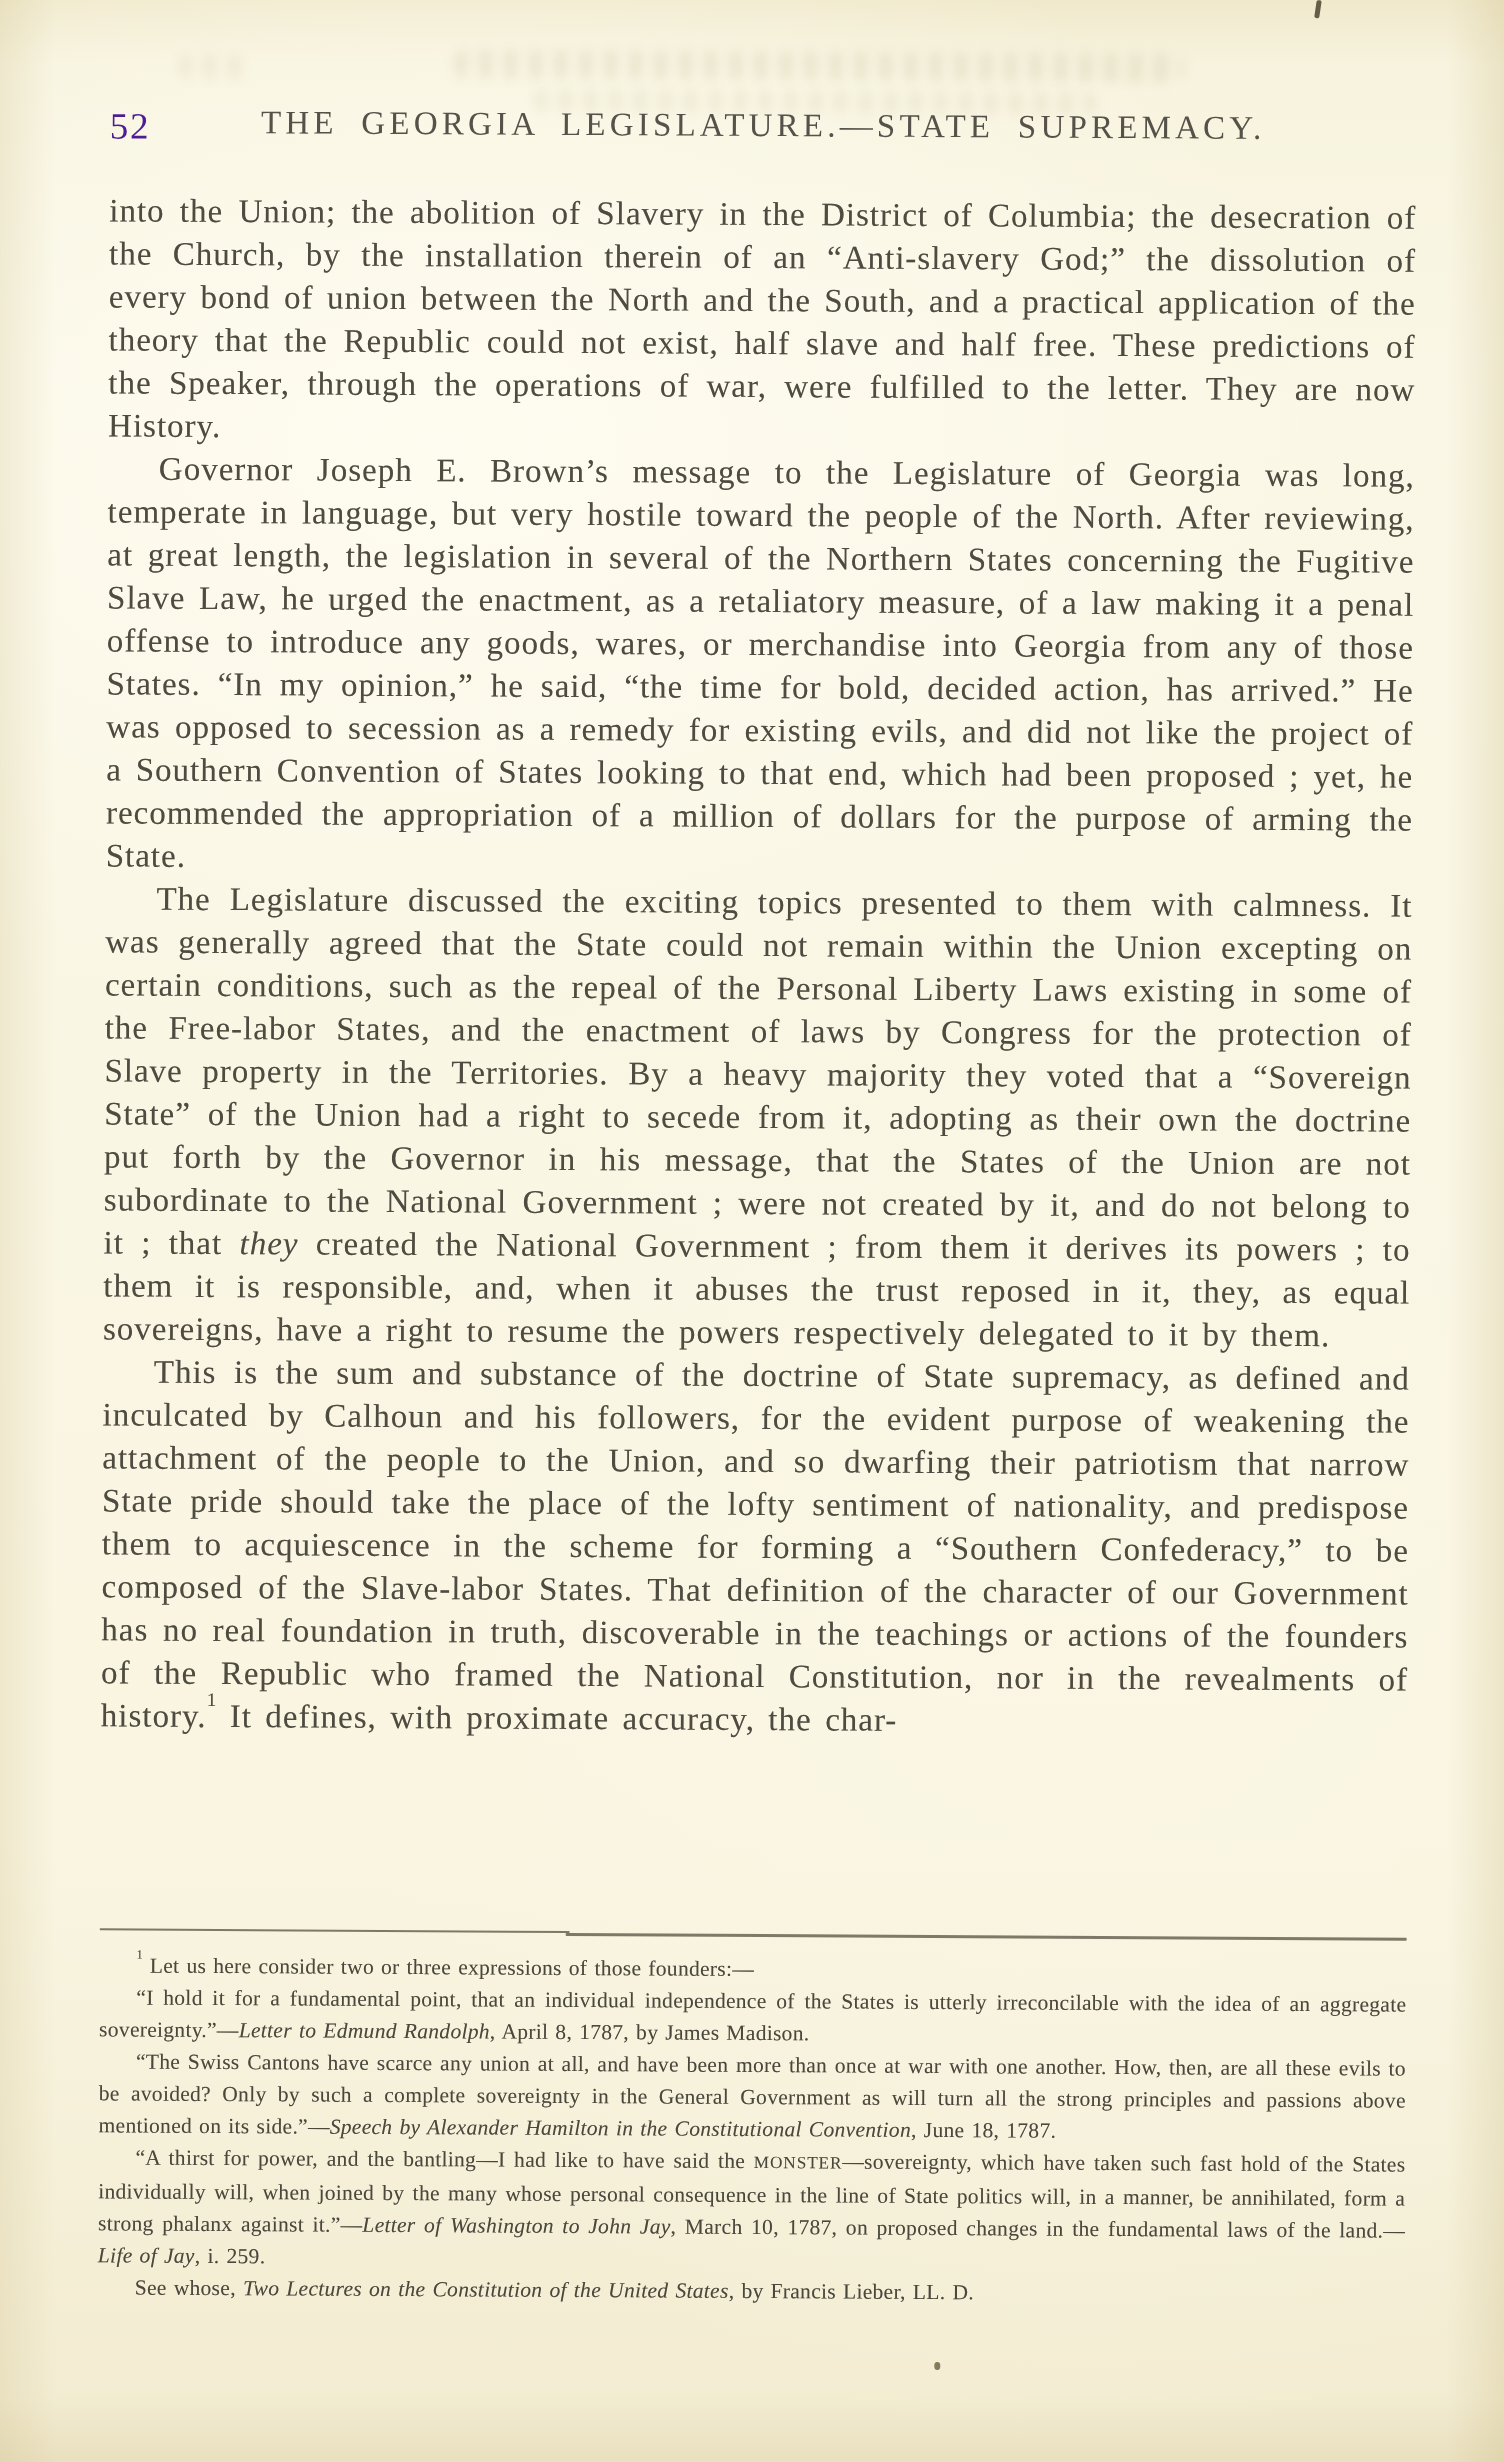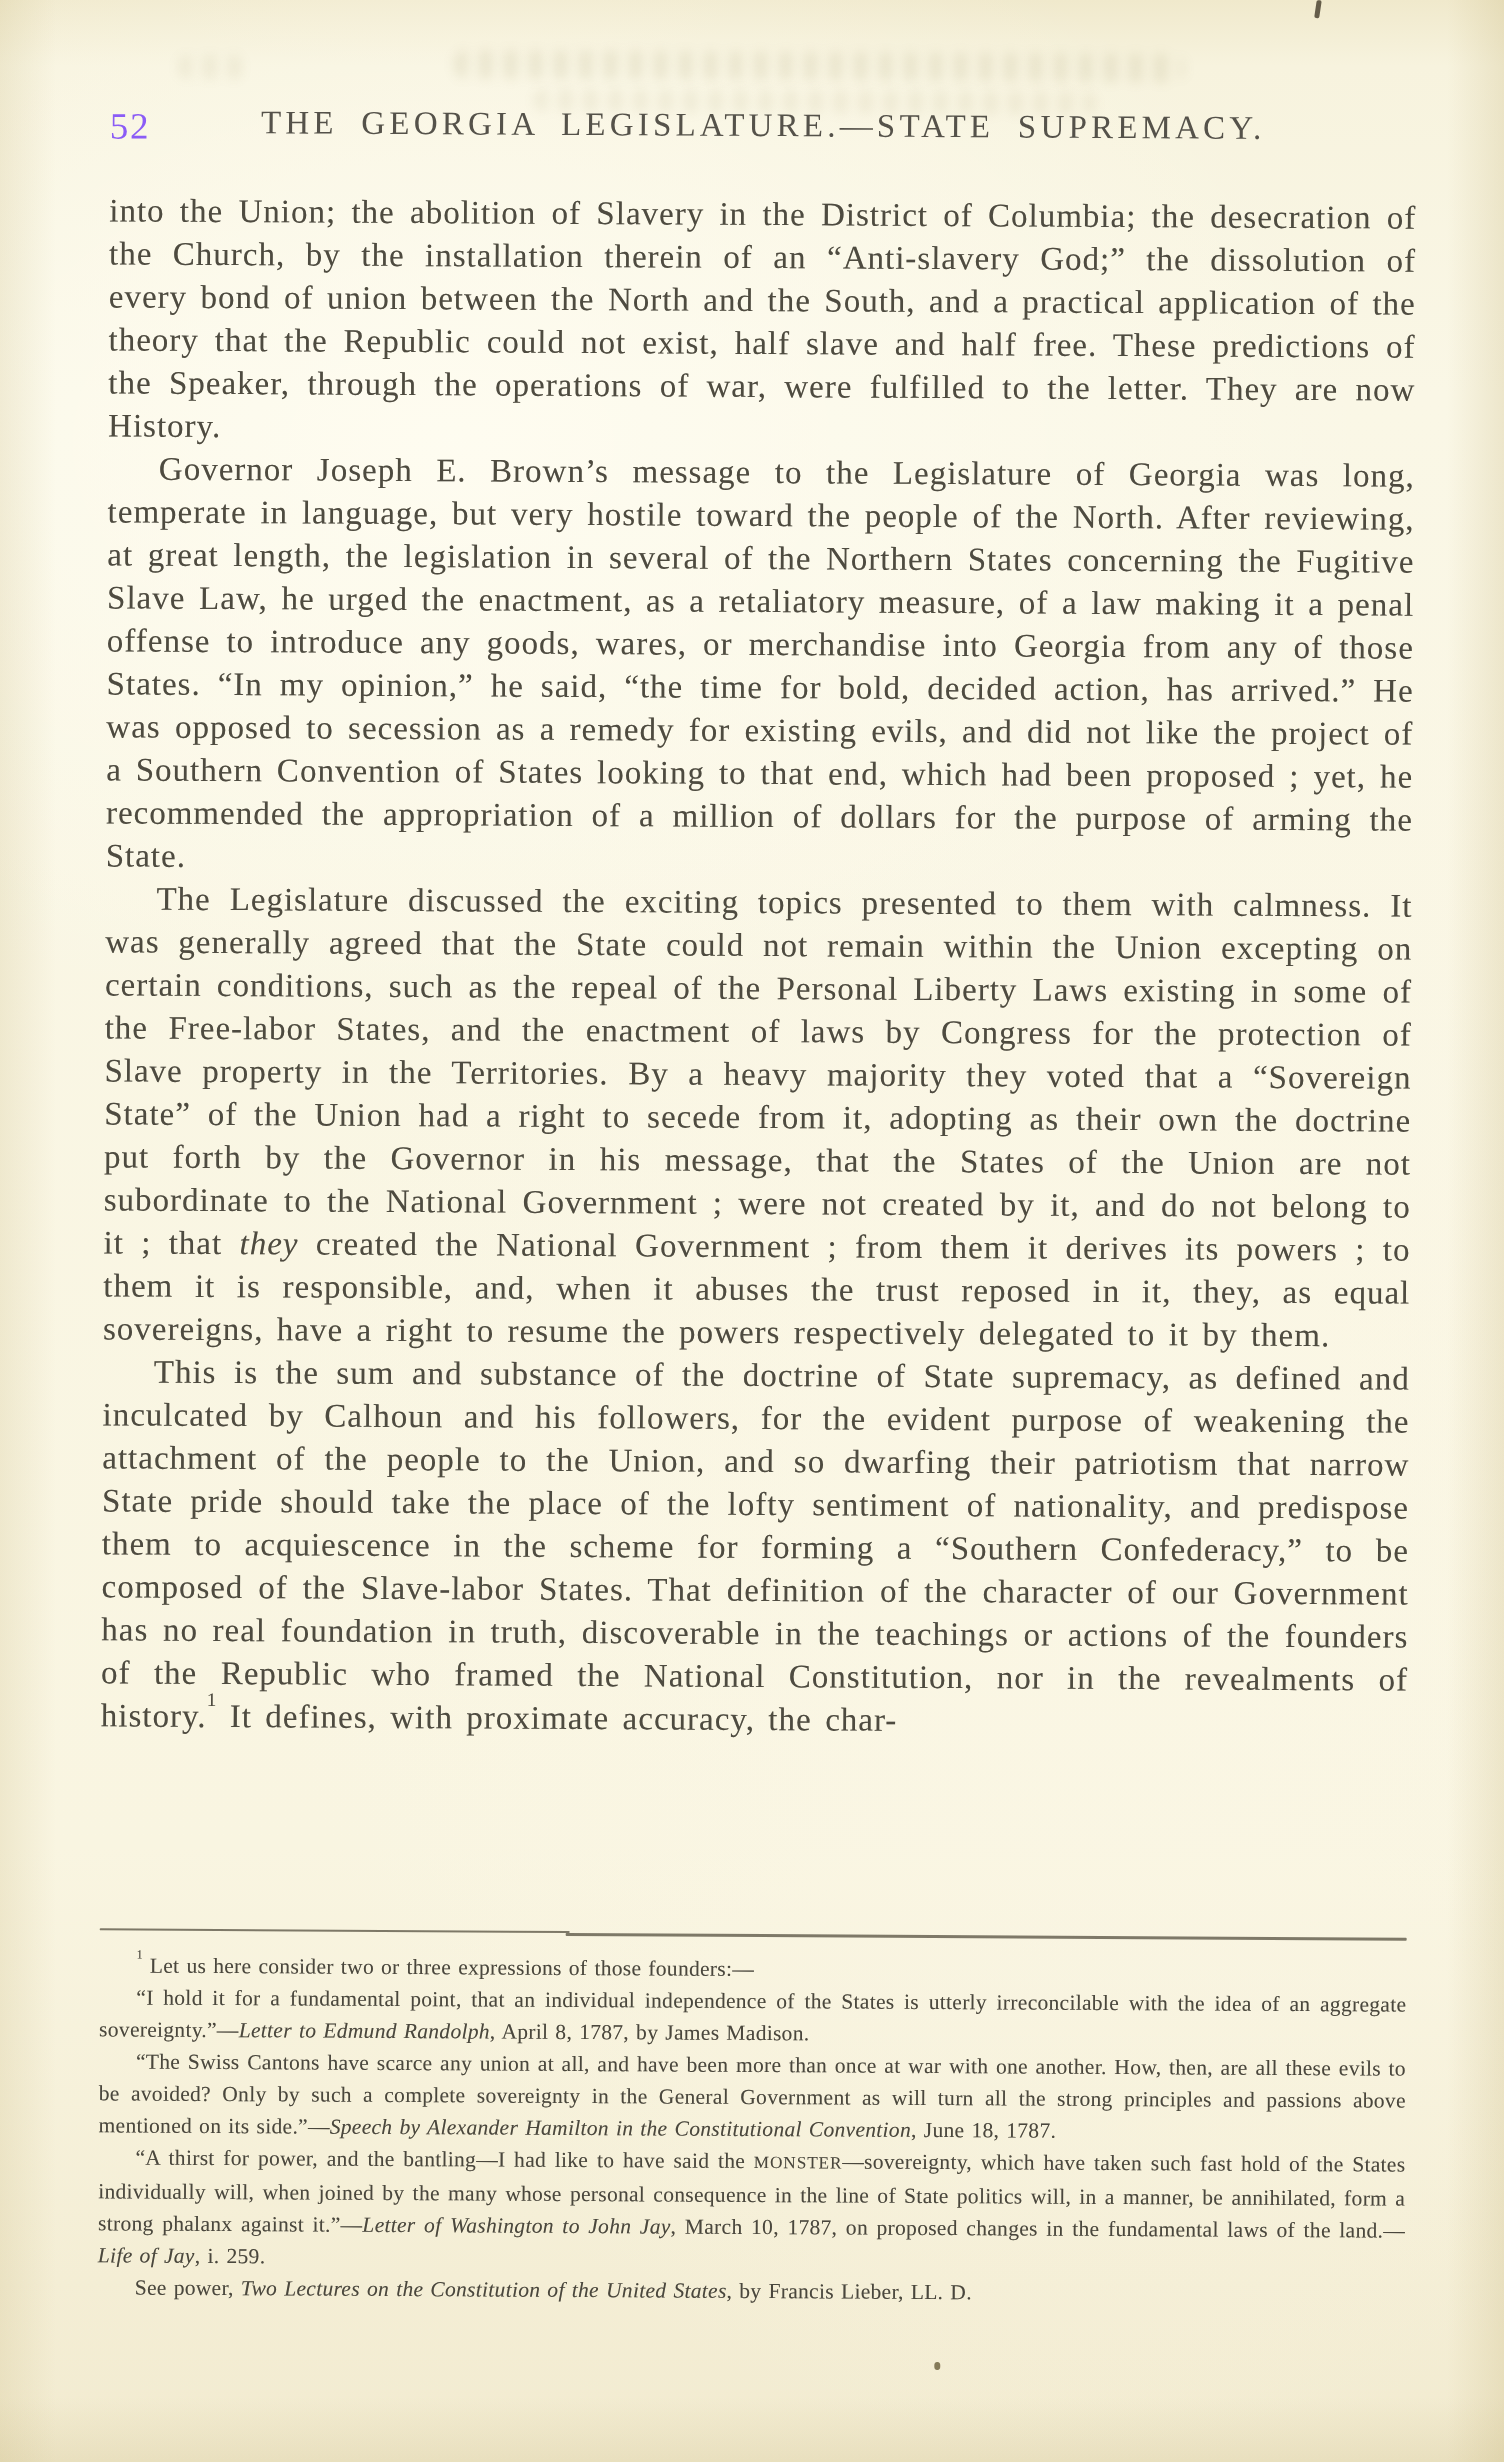--- a/index.html
+++ b/index.html
@@ -30,21 +30,21 @@
     filter:blur(5.6px);}
   .bleed-a{top:52px;left:449px;width:730px;height:28px;opacity:.30;}
   .bleed-b{top:90px;left:529px;width:562px;height:22.5px;opacity:.22;}
   .bleed-c{top:58px;left:173px;width:66px;height:24px;opacity:.22;}
 
   .pen-mark{position:absolute;top:-2.8px;left:1310px;width:4.7px;height:18px;background:#4c4433;
     transform:rotate(8deg);border-radius:1.9px;opacity:.85;}
   .speck{position:absolute;top:2361px;left:942px;width:5.6px;height:7.5px;background:rgba(96,84,48,.75);border-radius:50%;}
 
   .header{position:absolute;top:107px;left:105px;width:1307px;height:49px;}
-  .pagenum{position:absolute;left:0;top:0.9px;font-size:37px;letter-spacing:1.9px;color:#8b5cf6;}
+  .pagenum{position:absolute;left:0;top:0.9px;font-size:37px;letter-spacing:1.9px;color:#4c1d95;}
   .running-title{display:block;text-align:center;font-size:33px;letter-spacing:4.2px;word-spacing:11.2px;color:#55524a;}
 
   .body-text{
     position:absolute;top:193px;left:105px;width:1307px;
     font-size:33px;line-height:43px;text-align:justify;
     letter-spacing:1px;word-spacing:4.2px;color:#4e4b40;
     text-shadow:0 0 0.6px rgba(78,75,64,.35);
   }
   .body-text p{margin:0;text-indent:51px;}
   .body-text p.noindent{text-indent:0;}
@@ -94,17 +94,17 @@
   <div class="fn-rule">
     <span class="seg-a"></span>
     <span class="seg-b"></span>
   </div>
 
   <section class="footnotes" aria-label="footnotes">
       <p><sup>1</sup><span> Let us here consider two or three expressions of those founders:—</span></p>
       <p><span>“I hold it for a fundamental point, that an individual independence of the States is utterly irreconcilable with the idea of an aggregate sovereignty.”—</span><i>Letter to Edmund Randolph</i><span>, April 8, 1787, by James Madison.</span></p>
       <p><span>“The Swiss Cantons have scarce any union at all, and have been more than once at war with one another. How, then, are all these evils to be avoided?  Only by such a complete sovereignty in the General Government as will turn all the strong principles and passions above mentioned on its side.”—</span><i>Speech by Alexander Hamilton in the Constitutional Convention</i><span>, June 18, 1787.</span></p>
       <p><span>“A thirst for power, and the bantling—I had like to have said the </span><span class="sc">MONSTER</span><span>—sovereignty, which have taken such fast hold of the States individually will, when joined by the many whose personal consequence in the line of State politics will, in a manner, be annihilated, form a strong phalanx against it.”—</span><i>Letter of Washington to John Jay</i><span>, March 10, 1787, on proposed changes in the fundamental laws of the land.—</span><i>Life of Jay</i><span>, i. 259.</span></p>
-      <p><span>See power, </span><i>Two Lectures on the Constitution of the United States</i><span>, by Francis Lieber, LL. D.</span></p>
+      <p><span>See whose, </span><i>Two Lectures on the Constitution of the United States</i><span>, by Francis Lieber, LL. D.</span></p>
     </section>
 
 </div>
 
 
 </body></html>

